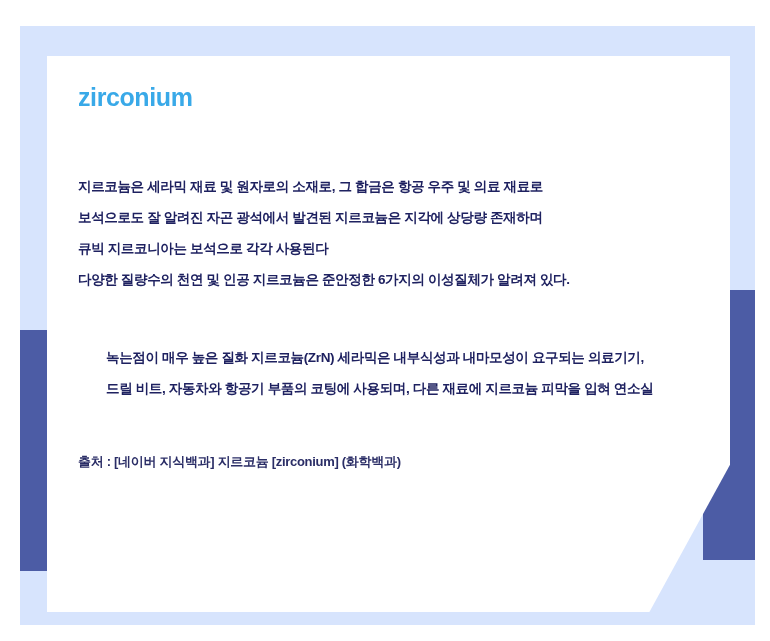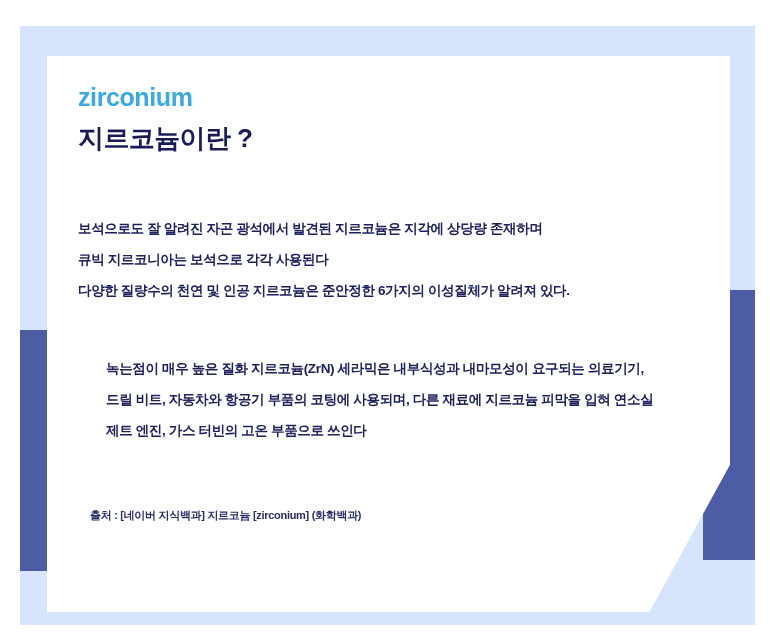--- a/index.html
+++ b/index.html
@@ -112,24 +112,24 @@
     font-weight: 700;
     letter-spacing: -0.35px;
     line-height: 31px;
     white-space: nowrap;
   }
 
   .block-one { padding-top: 59px; }
   .block-two { padding-top: 47px; margin-left: 28px; }
 
   .source {
-    margin: 12px;
+    margin: 0;
     padding-top: 50px;
     color: #2a2d66;
-    font-size: 11px;
+    font-size: 13px;
     font-weight: 700;
     letter-spacing: -0.3px;
     line-height: 1.3;
     white-space: nowrap;
   }
 </style>
 </head>
 <body>
 
 <div id="stage">
@@ -141,31 +141,30 @@
   <div class="accent-left"></div>
 
   <div class="card"></div>
 
   <div class="notch-bottom"></div>
 
   <div class="content">
 
     <p class="brand">zirconium</p>
 
-    <h1 class="headline">지르코늄이란 ?</h1>
 
     <div class="block-one">
+      <p class="para">지르코늄은 세라믹 재료 및 원자로의 소재로, 그 합금은 항공 우주 및 의료 재료로</p>
       <p class="para">보석으로도 잘 알려진 자곤 광석에서 발견된 지르코늄은 지각에 상당량 존재하며</p>
       <p class="para">큐빅 지르코니아는 보석으로 각각 사용된다</p>
       <p class="para">다양한 질량수의 천연 및 인공 지르코늄은 준안정한 6가지의 이성질체가 알려져 있다.</p>
     </div>
 
     <div class="block-two">
       <p class="para">녹는점이 매우 높은 질화 지르코늄(ZrN) 세라믹은 내부식성과 내마모성이 요구되는 의료기기,</p>
       <p class="para">드릴 비트, 자동차와 항공기 부품의 코팅에 사용되며, 다른 재료에 지르코늄 피막을 입혀 연소실</p>
-      <p class="para">제트 엔진, 가스 터빈의 고온 부품으로 쓰인다</p>
     </div>
 
     <p class="source">출처 : [네이버 지식백과] 지르코늄 [zirconium] (화학백과)</p>
 
   </div>
 
 </div>
 
 </body></html>

